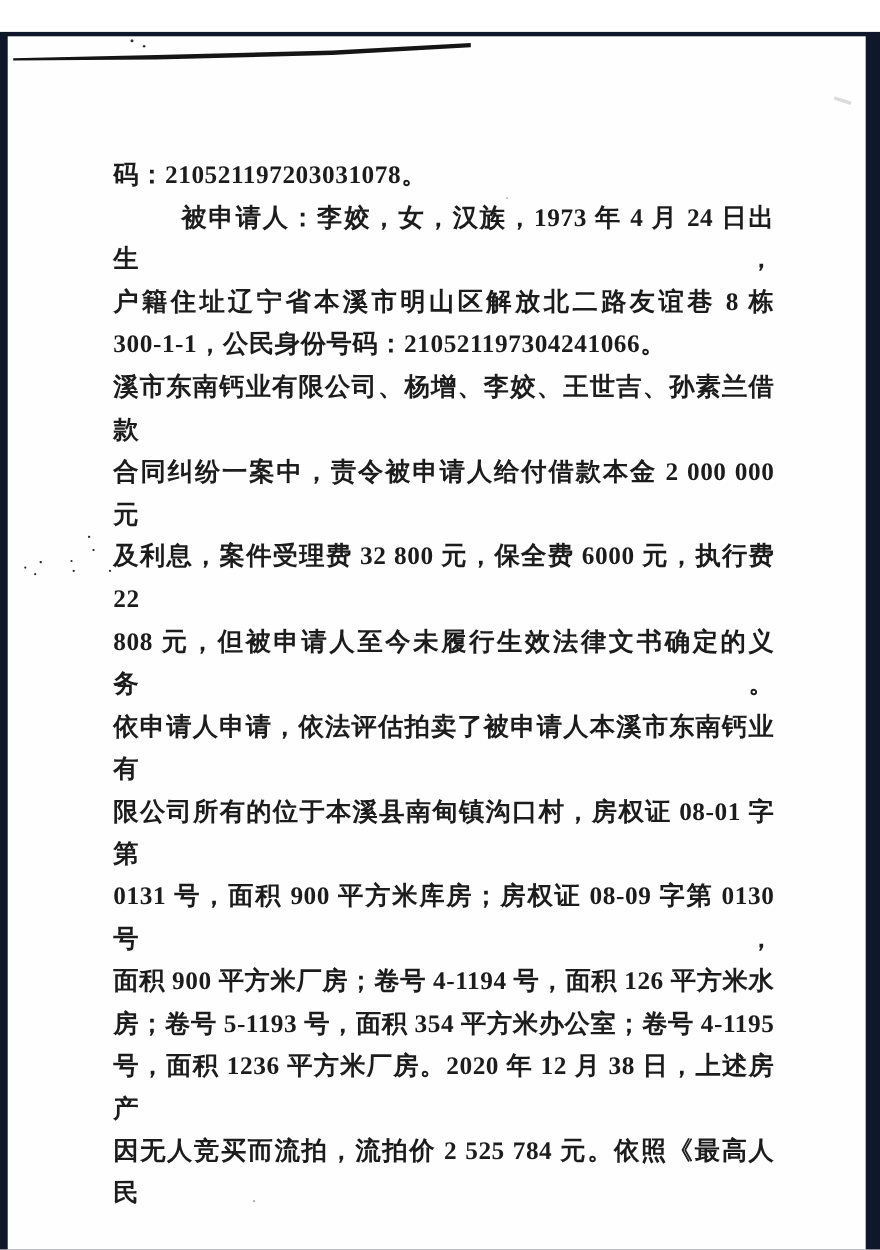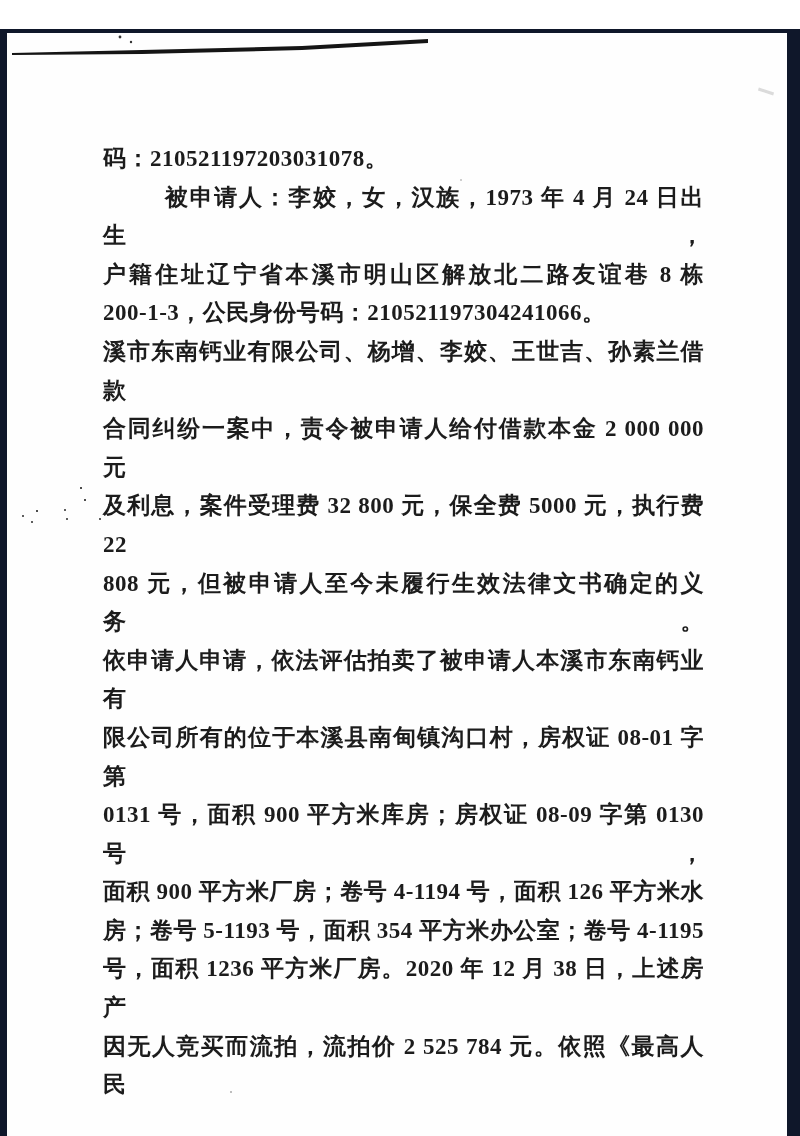--- a/index.html
+++ b/index.html
@@ -72,24 +72,24 @@
     <svg class="artifact-svg" width="780" height="40" viewBox="0 0 780 40">
       <polygon points="5,20 135,17 295,13 421,6 421,10 295,17 135,21 5,22" fill="#151515"></polygon>
       <circle cx="113" cy="4" r="1.4" fill="#333"></circle>
       <circle cx="124" cy="9" r="1.2" fill="#333"></circle>
     </svg>
 
     <div class="text-block">
         <div class="line">码：210521197203031078。</div>
         <div class="line indent just">被申请人：李姣，女，汉族，1973 年 4 月 24 日出生，</div>
         <div class="line just">户籍住址辽宁省本溪市明山区解放北二路友谊巷 8 栋</div>
-        <div class="line">200-1-3，公民身份号码：210521197304241066。</div>
+        <div class="line">300-1-1，公民身份号码：210521197304241066。</div>
         <div class="line just">溪市东南钙业有限公司、杨增、李姣、王世吉、孙素兰借款</div>
         <div class="line just">合同纠纷一案中，责令被申请人给付借款本金 2 000 000 元</div>
-        <div class="line just">及利息，案件受理费 32 800 元，保全费 5000 元，执行费 22</div>
+        <div class="line just">及利息，案件受理费 32 800 元，保全费 6000 元，执行费 22</div>
         <div class="line just">808 元，但被申请人至今未履行生效法律文书确定的义务。</div>
         <div class="line just">依申请人申请，依法评估拍卖了被申请人本溪市东南钙业有</div>
         <div class="line just">限公司所有的位于本溪县南甸镇沟口村，房权证 08-01 字第</div>
         <div class="line just">0131 号，面积 900 平方米库房；房权证 08-09 字第 0130 号，</div>
         <div class="line just">面积 900 平方米厂房；卷号 4-1194 号，面积 126 平方米水</div>
         <div class="line just">房；卷号 5-1193 号，面积 354 平方米办公室；卷号 4-1195</div>
         <div class="line just">号，面积 1236 平方米厂房。2020 年 12 月 38 日，上述房产</div>
         <div class="line just">因无人竞买而流拍，流拍价 2 525 784 元。依照《最高人民</div>
       </div>
   </div>

